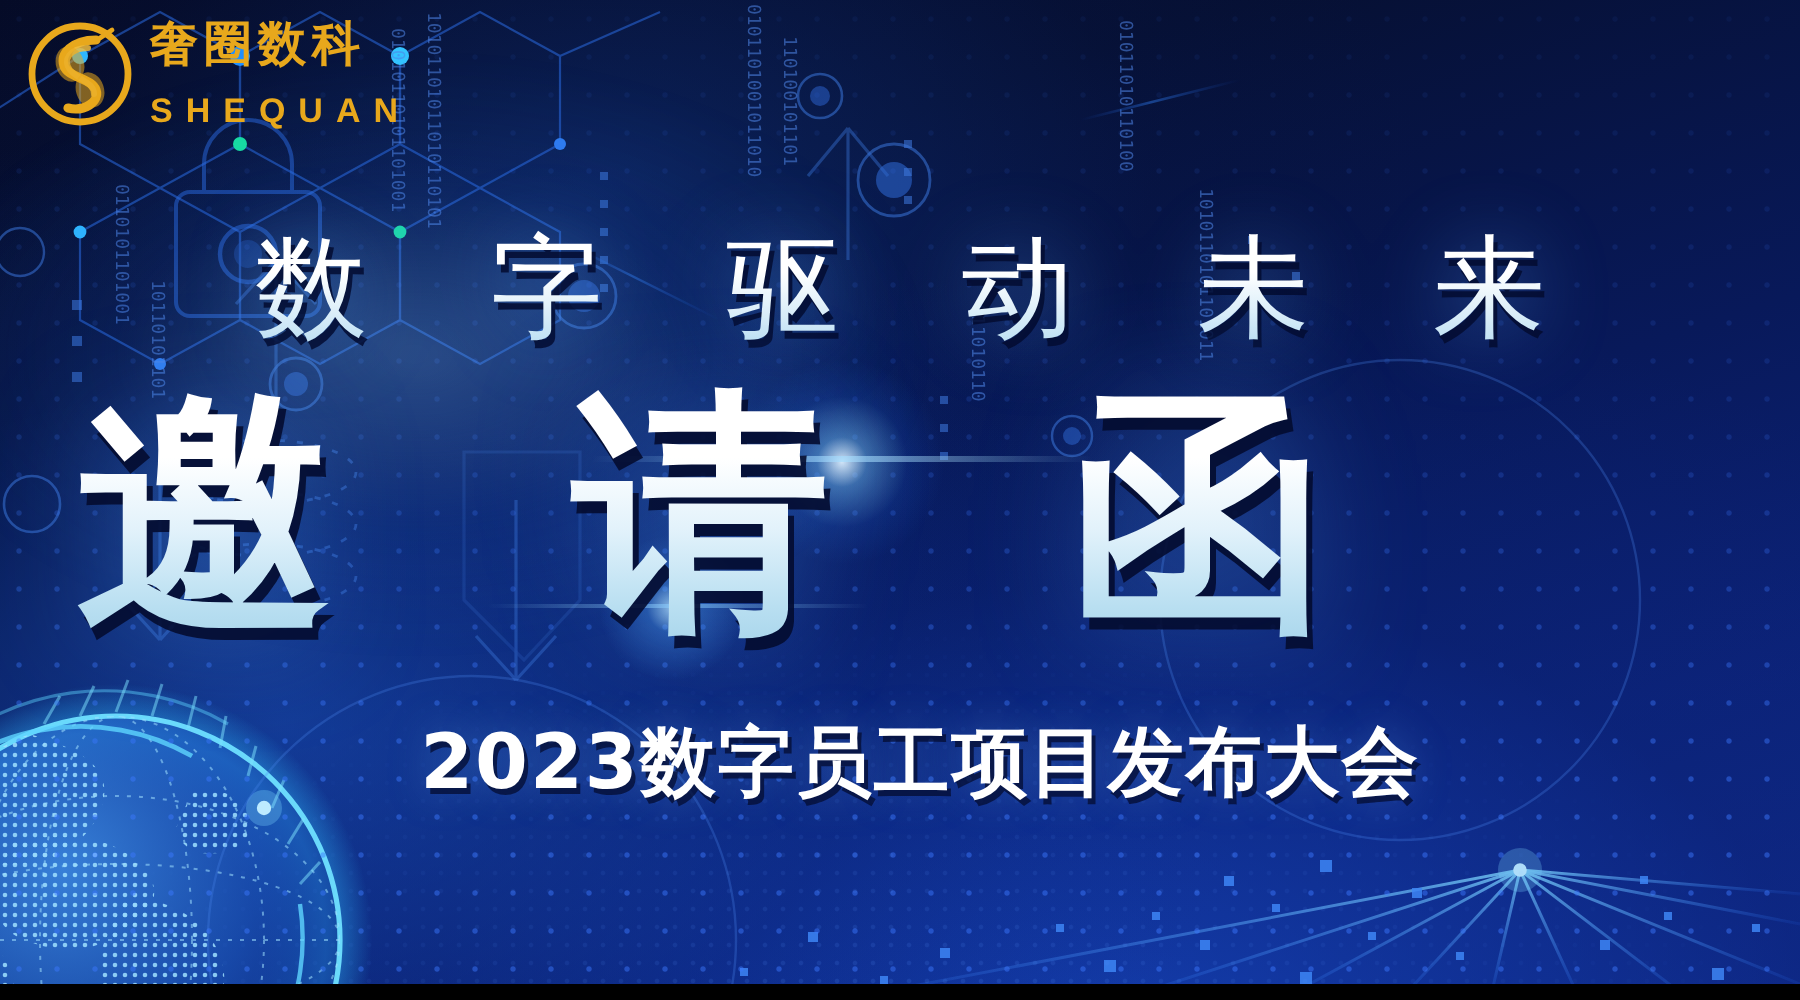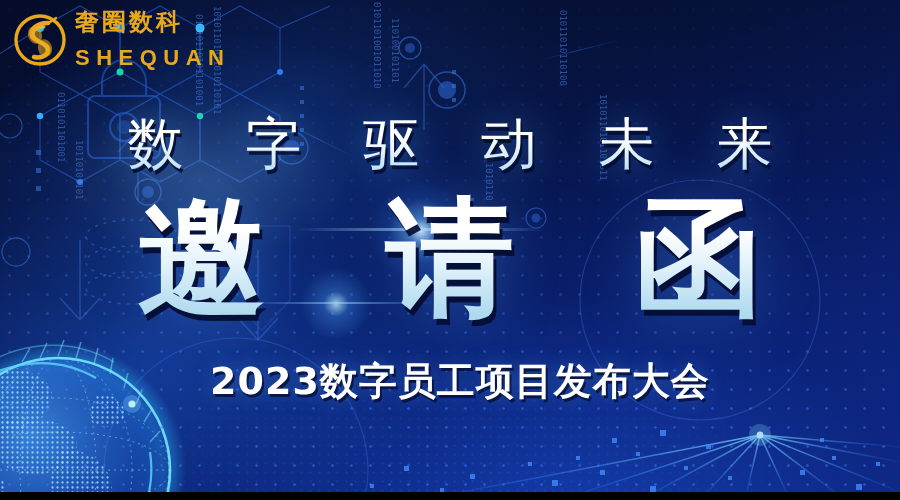--- a/index.html
+++ b/index.html
@@ -63,36 +63,36 @@
     position:absolute;left:14px;top:10px;
     display:flex;align-items:center;gap:9px;
   }
   .brand-mark{width:52px;height:52px;flex:0 0 auto;}
   .brand-words{display:flex;flex-direction:column;line-height:1;}
   .brand-cn{
     font-size:24px;font-weight:bold;color:#e8a81c;letter-spacing:3px;
     font-family:"DejaVu Sans","Liberation Sans",sans-serif;
   }
   .brand-en{
-    font-size:22px;font-weight:bold;color:#e8a81c;letter-spacing:6.5px;margin-top:13px;
+    font-size:17px;font-weight:bold;color:#e8a81c;letter-spacing:6.5px;margin-top:13px;
     font-family:"Liberation Sans",sans-serif;
   }
 
   .tagline{
     position:absolute;left:0;right:0;top:107px;text-align:center;
     font-family:"DejaVu Sans","Liberation Sans",sans-serif;
     font-size:56px;font-weight:normal;letter-spacing:22px;text-indent:22px;
     background:linear-gradient(to bottom,#ffffff 0%,#ffffff 38%,#d7ecf8 68%,#a9d6ef 100%);
     -webkit-background-clip:text;background-clip:text;
     color:transparent;-webkit-text-fill-color:transparent;
     filter:drop-shadow(2px 4px 0 rgba(4,12,48,.85)) drop-shadow(0 0 18px rgba(90,170,255,.35));
   }
 
   .headline{
-    position:absolute;left:0;right:0;top:186px;text-align:center;
+    position:absolute;left:0;right:0;top:186px;text-align:left;
     font-family:"DejaVu Sans","Liberation Sans",sans-serif;
     font-size:128px;font-weight:bold;letter-spacing:38px;text-indent:38px;line-height:1.12;
     background:linear-gradient(to bottom,#ffffff 0%,#ffffff 30%,#e2f2fb 55%,#b9dff1 82%,#a4d3ea 100%);
     -webkit-background-clip:text;background-clip:text;
     color:transparent;-webkit-text-fill-color:transparent;
     filter:drop-shadow(3px 6px 0 rgba(4,12,48,.9)) drop-shadow(0 0 26px rgba(80,160,255,.30));
   }
 
   .subtitle{
     position:absolute;left:0;right:0;top:356px;text-align:center;

